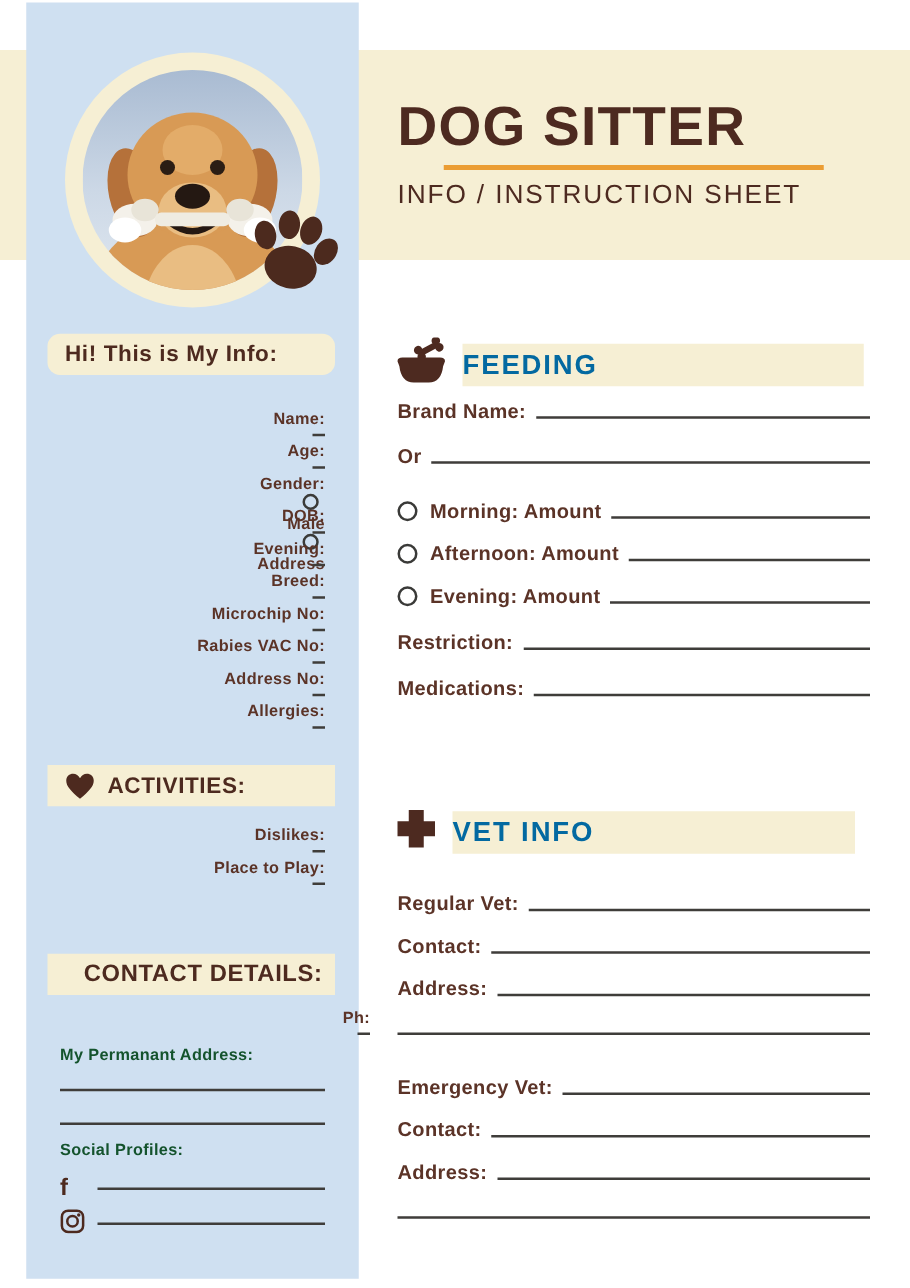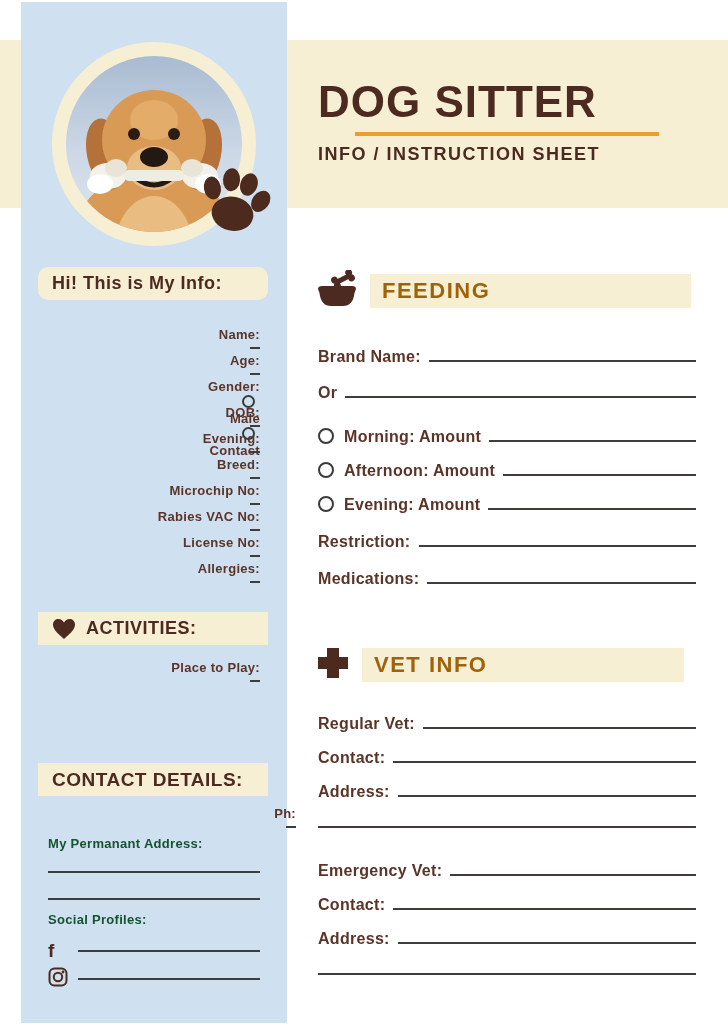--- a/index.html
+++ b/index.html
@@ -36,26 +36,26 @@
 
   .social-row { position:absolute; left:27px; width:212px; display:flex; align-items:center; }
   .social-ico { width:22px; flex:0 0 auto; color:#4d2a1f; }
   .fb-glyph { font-size:19px; font-weight:bold; color:#4d2a1f; line-height:20px; }
   .social-row .line { margin-bottom:0; }
 
   
   .main-header { position:absolute; left:318px; top:76px; width:378px; }
   .main-title { color:#4d2a20; font-weight:bold; font-size:44px; letter-spacing:1px; line-height:52px; }
   .title-rule { width:304px; height:4px; background:#eb9d33; margin:4px auto 8px auto; }
-  .main-subtitle { color:#4d2a20; font-weight:bold; font-size:18px; letter-spacing:1.5px; }
+  .main-subtitle { color:#4d2a20; font-weight:normal; font-size:21px; letter-spacing:1.5px; }
 
   .sec-header { position:absolute; left:316px; display:flex; align-items:center; }
   .sec-icon { flex:0 0 auto; margin-right:12px; }
   .sec-banner { background:#f6efd4; height:34px; display:flex; align-items:center;
-                color:#a16207; font-weight:bold; font-size:22px; letter-spacing:1.5px; padding-left:12px; }
+                color:#0369a1; font-weight:bold; font-size:22px; letter-spacing:1.5px; }
 
   .mrows { position:absolute; left:318px; width:378px; }
   .mrow { display:flex; align-items:flex-end; height:32px; color:#5b3327; font-weight:bold; font-size:16px; letter-spacing:.3px; }
   .mrow .lbl { white-space:nowrap; padding-bottom:1px; }
   .mrow .line { margin-bottom:5px; }
   .radio-md { width:16px; height:16px; border:2px solid #3a3a38; border-radius:50%; background:transparent;
               display:inline-block; margin:0 10px 3px 0; flex:0 0 auto; }
   .mline { position:absolute; left:318px; width:378px; border-bottom:2px solid #3f3d3a; }
 </style>
 </head>
@@ -123,21 +123,21 @@
       </div>
       <div class="srow">
         <span class="lbl">Age:</span>
         <span class="line"></span>
       </div>
       <div class="srow">
         <span class="lbl">Gender:</span>
         <span class="radio-sm"></span>
         <span class="lbl gender-opt">Male</span>
         <span class="radio-sm"></span>
-        <span class="lbl gender-opt">Contact</span>
+        <span class="lbl gender-opt">Address</span>
       </div>
       <div class="srow">
         <span class="lbl">DOB:</span>
         <span class="line"></span>
       </div>
       <div class="srow">
         <span class="lbl">Evening:</span>
         <span class="line"></span>
       </div>
       <div class="srow">
@@ -146,46 +146,50 @@
       </div>
       <div class="srow">
         <span class="lbl">Microchip No:</span>
         <span class="line"></span>
       </div>
       <div class="srow">
         <span class="lbl">Rabies VAC No:</span>
         <span class="line"></span>
       </div>
       <div class="srow">
-        <span class="lbl">License No:</span>
+        <span class="lbl">Address No:</span>
         <span class="line"></span>
       </div>
       <div class="srow">
         <span class="lbl">Allergies:</span>
         <span class="line"></span>
       </div>
     </div>
 
     <div class="banner" style="top:610px;">
       <span class="hicon">
         <svg width="24" height="22" viewBox="0 0 24 22">
           <path d="M12 21 C5 15 1 11 1 6.5 C1 3 3.6 1 6.5 1 C8.8 1 11 2.5 12 4.6 C13 2.5 15.2 1 17.5 1 C20.4 1 23 3 23 6.5 C23 11 19 15 12 21 Z" fill="#4d2a1f"></path>
         </svg>
       </span>
       <span>ACTIVITIES:</span>
     </div>
 
     <div class="srows" style="top:658px;">
       <div class="srow">
+        <span class="lbl">Dislikes:</span>
+        <span class="line"></span>
+      </div>
+      <div class="srow">
         <span class="lbl">Place to Play:</span>
         <span class="line"></span>
       </div>
     </div>
 
-    <div class="banner" style="top:761px; font-size:19px;">
+    <div class="banner" style="top:761px; font-size:19px;justify-content:flex-end;">
       <span>CONTACT DETAILS:</span>
     </div>
 
     <div class="srows" style="top:804px;margin-left:36px;">
       <div class="srow">
         <span class="lbl">Ph:</span>
         <span class="line"></span>
       </div>
     </div>
     <div class="plain-label" style="top:834px;">My Permanant Address:</div>
@@ -228,21 +232,21 @@
           </g>
           <path d="M2 19 Q2 16 6 16 L36 16 Q40 16 40 19 L38.5 23 Q37 36 27 36 L15 36 Q5 36 3.5 23 Z"></path>
         </g>
       </svg>
     </span>
     <span class="sec-banner" style="width:321px;">
       <span>FEEDING</span>
     </span>
   </div>
 
-  <div class="mrows" style="top:335px;">
+  <div class="mrows" style="top:308px;">
     <div class="mrow">
       <span class="lbl">Brand Name:</span>
       <span class="line"></span>
     </div>
     <div class="mrow" style="margin-top:4px;">
       <span class="lbl">Or</span>
       <span class="line"></span>
     </div>
     <div class="mrow" style="margin-top:12px;">
       <span class="radio-md"></span>

